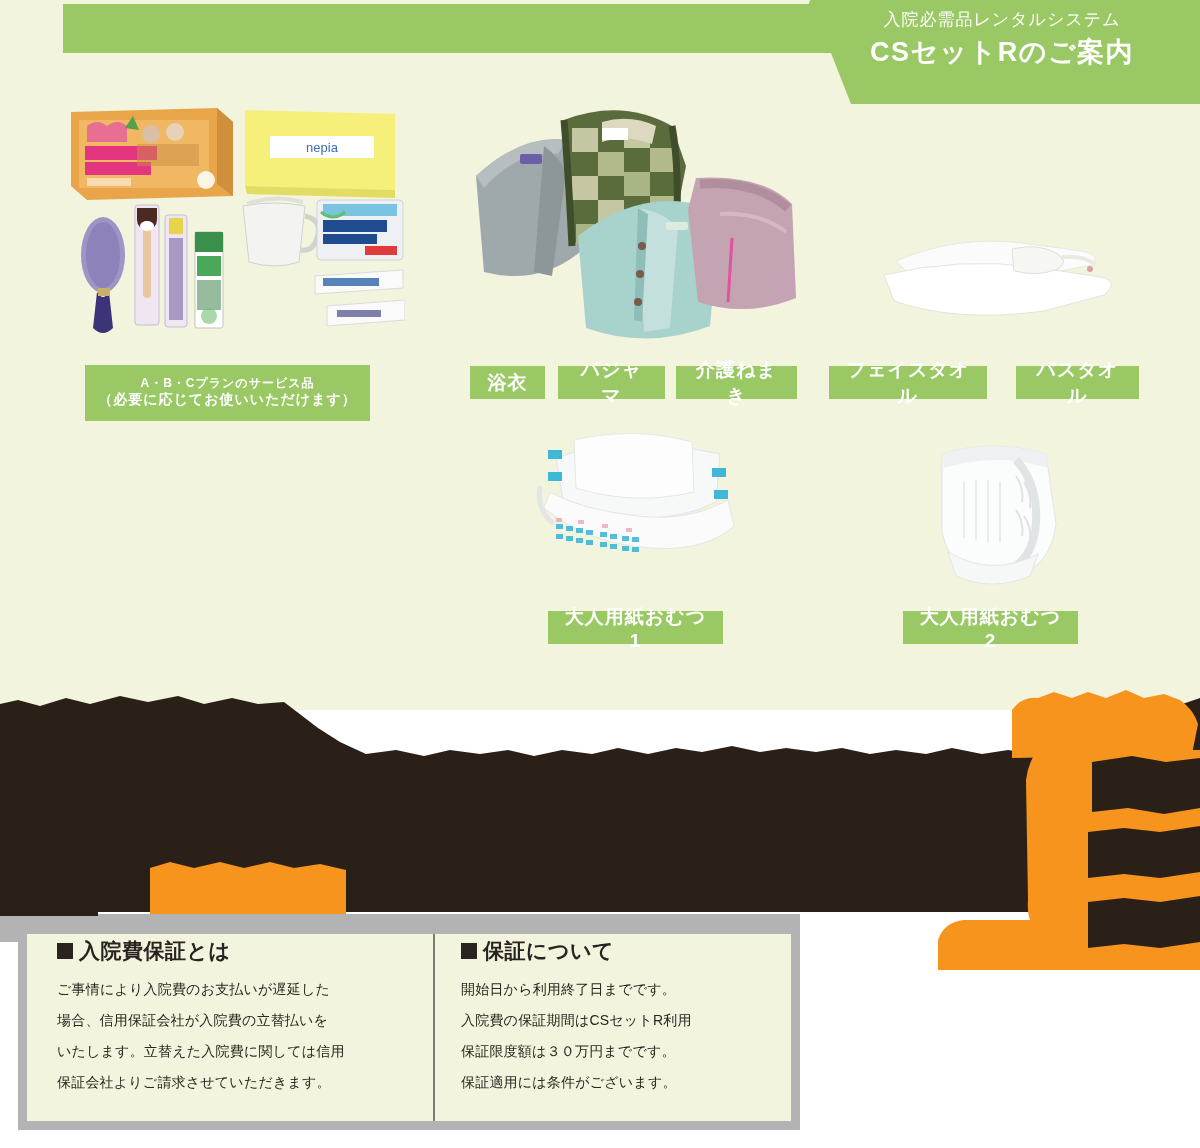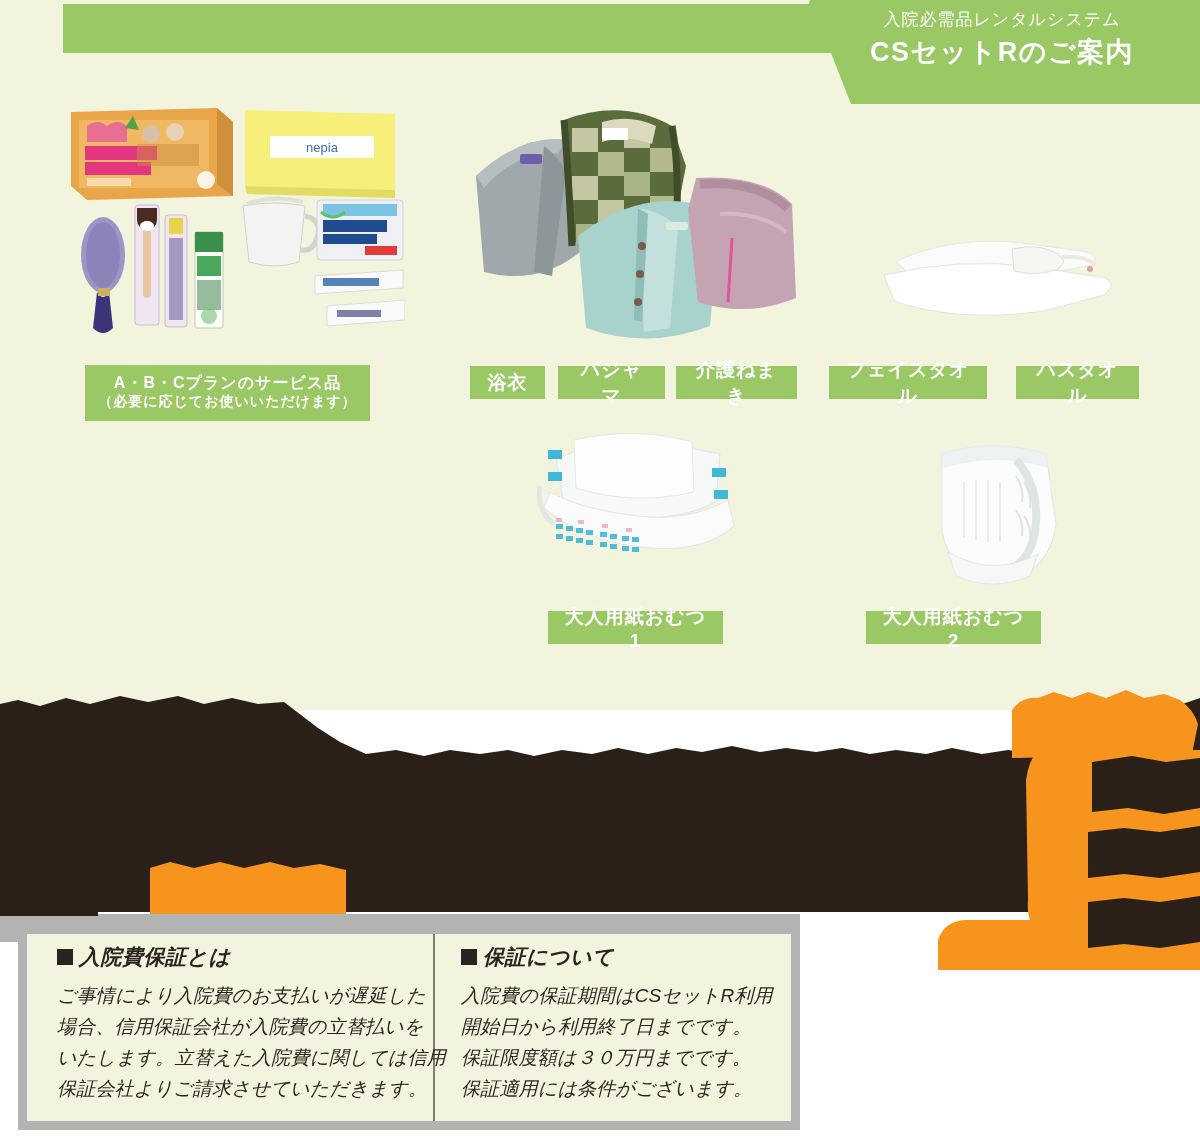--- a/index.html
+++ b/index.html
@@ -58,21 +58,21 @@
     background:#9ac864;color:#ffffff;
     font-weight:bold;text-align:center;
     display:flex;align-items:center;justify-content:center;
     letter-spacing:1px;
     box-sizing:border-box;
   }
   .lbl.pill{height:33px;font-size:19px;padding:0 14px;}
   .lbl.big{
     flex-direction:column;padding:6px 10px 8px;line-height:1.25;
   }
-  .lbl .l1{font-size:16px;}
+  .lbl .l1{font-size:12px;}
   .lbl .l2{font-size:14px;font-weight:bold;}
 
   
   .redact{
     position:absolute;left:0;top:690px;width:1200px;height:280px;
   }
 
   
   .infobox-outer{
     position:absolute;left:18px;top:925px;width:782px;height:205px;
@@ -81,36 +81,35 @@
     position:absolute;left:0;top:0;width:782px;height:205px;
     background:#b3b3b3;
   }
   .infobox-inner{
     position:absolute;left:9px;top:9px;width:764px;height:187px;
     background:#f2f4dd;
     display:flex;
   }
   .col{
     box-sizing:border-box;
-    padding:10px 0 0 30px;
+    padding:4px 0 0 30px;
     color:#2b2320;
-    font-style:italic;
   }
   .col.left{width:408px;border-right:2px solid #7c7c70;}
   .col.right{width:356px;padding-left:26px;border-radius:29px;}
   .ib-head{
     font-size:21px;font-weight:bold;line-height:26px;margin-bottom:10px;
     letter-spacing:.5px;
   }
   .ib-head .sq{
     display:inline-block;width:16px;height:16px;background:#2b2320;
     margin-right:6px;vertical-align:-1px;
   }
   .ib-body{
-    font-size:19px;line-height:31px;letter-spacing:.2px;
+    font-size:14px;line-height:31px;letter-spacing:.2px;
   }
   .ib-body div{white-space:nowrap;}
 </style>
 </head>
 <body>
 
 <div class="page">
 
   <div class="cream"></div>
 
@@ -329,21 +328,21 @@
   </div>
 
   <div class="lbl pill" style="left:470px;top:366px;width:75px;">浴衣</div>
   <div class="lbl pill" style="left:558px;top:366px;width:107px;">パジャマ</div>
   <div class="lbl pill" style="left:676px;top:366px;width:121px;">介護ねまき</div>
 
   <div class="lbl pill" style="left:829px;top:366px;width:158px;">フェイスタオル</div>
   <div class="lbl pill" style="left:1016px;top:366px;width:123px;">バスタオル</div>
 
   <div class="lbl pill" style="left:548px;top:611px;width:175px;">大人用紙おむつ1</div>
-  <div class="lbl pill" style="left:866px;top:611px;width:175px;">大人用紙おむつ2</div>
+  <div class="lbl pill" style="left:903px;top:611px;width:175px;">大人用紙おむつ2</div>
 
   <div class="redact">
     <svg width="1200" height="280" viewBox="0 0 1200 280">
       <rect width="1200" height="280" fill="#ffffff"></rect>
       <rect x="0" y="0" width="1200" height="20" fill="#f2f4dd"></rect>
 
       <path d="M0 14 l18 -4 22 6 26 -8 24 6 30 -8 28 6 30 -6 26 8 28 -6 26 6 26 -2
                34 26 22 14 26 12 30 -4 28 6 26 -6 30 4 28 -4 26 6 28 -6 30 4 26 -6 30 6
                28 -6 26 4 30 -6 28 6 26 -4 30 4 26 -4 28 6 26 -4 30 4 26 -6 30 6 26 -4 28 4
                L1200 8 1200 222 0 222 Z" fill="#2b2018"></path>
@@ -388,22 +387,22 @@
           <div>いたします。立替えた入院費に関しては信用</div>
           <div>保証会社よりご請求させていただきます。</div>
         </div>
       </div>
 
       <div class="col right">
         <div class="ib-head">
           <span class="sq"></span><span>保証について</span>
         </div>
         <div class="ib-body">
+          <div>開始日から利用終了日までです。</div>
           <div>入院費の保証期間はCSセットR利用</div>
-          <div>開始日から利用終了日までです。</div>
           <div>保証限度額は３０万円までです。</div>
           <div>保証適用には条件がございます。</div>
         </div>
       </div>
 
     </div>
   </div>
 
 </div>
 

